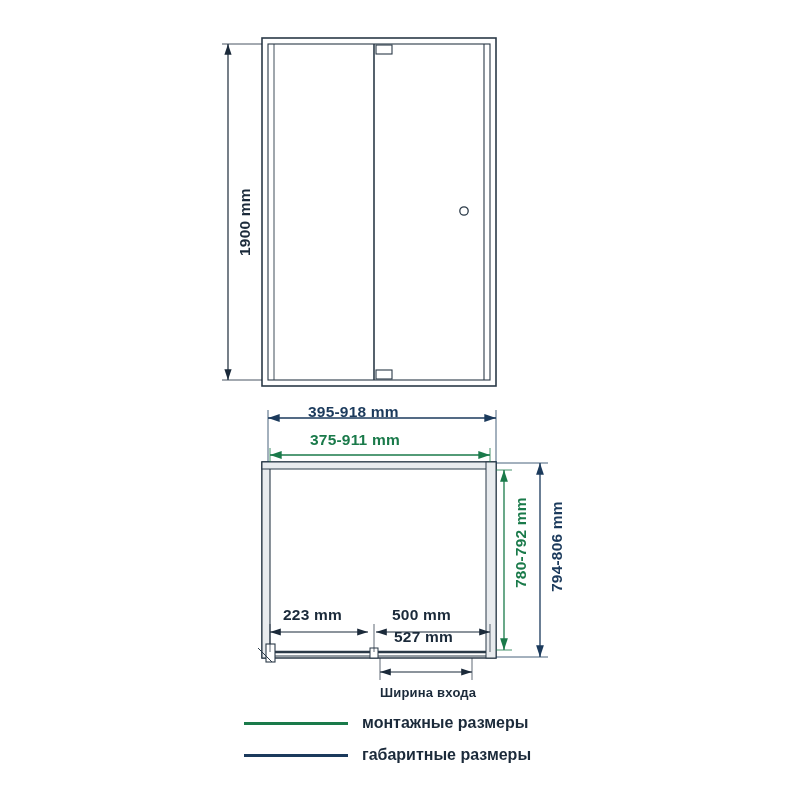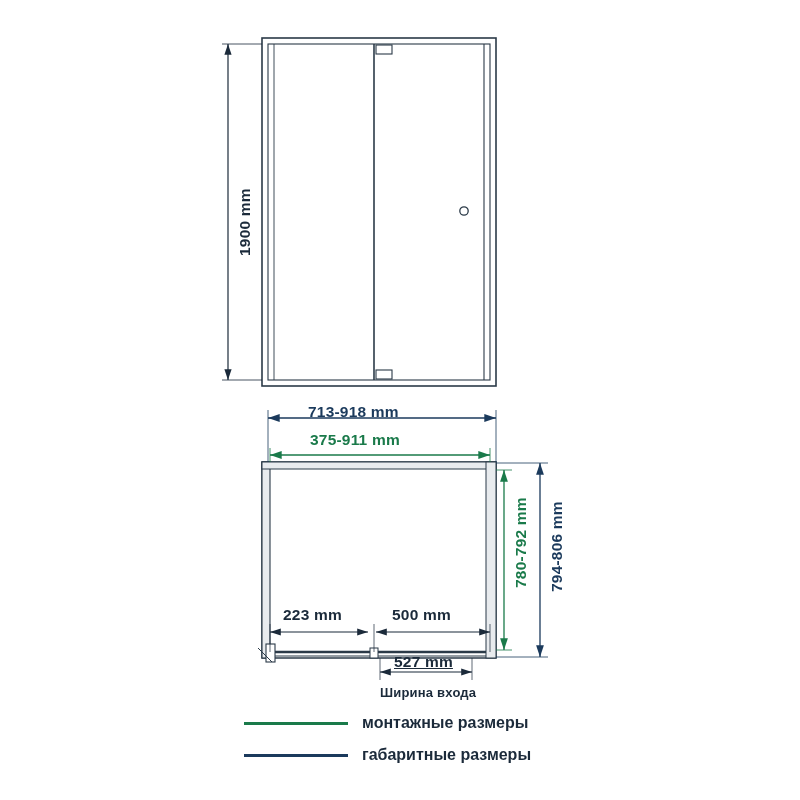--- a/index.html
+++ b/index.html
@@ -176,33 +176,33 @@
 
     <g stroke="#1b2a3a" stroke-width="1.2">
       <line x1="380" y1="672" x2="472" y2="672" marker-start="url(#arrDs)" marker-end="url(#arrD)"></line>
       <line x1="380" y1="658" x2="380" y2="680" stroke-width="0.7"></line>
       <line x1="472" y1="658" x2="472" y2="680" stroke-width="0.7"></line>
     </g>
   </svg>
 
   <div class="lbl dark s15 vert" style="left:236px; top:256px;">1900 mm</div>
 
-  <div class="lbl navy s15" style="left:308px; top:403px;">713-918 mm</div>
+  <div class="lbl navy s15" style="left:308px; top:403px;">395-918 mm</div>
 
   <div class="lbl green s15" style="left:310px; top:431px;">375-911 mm</div>
 
   <div class="lbl green s15 vert" style="left:512px; top:588px;">780-792 mm</div>
 
   <div class="lbl navy s15 vert" style="left:548px; top:592px;">794-806 mm</div>
 
   <div class="lbl dark s15" style="left:283px; top:606px;text-align:center;">223 mm</div>
 
   <div class="lbl dark s15" style="left:392px; top:606px;">500 mm</div>
 
-  <div class="lbl dark s15" style="left:394px; top:653px;text-decoration:underline;">527 mm</div>
+  <div class="lbl dark s15" style="left:394px; top:628px;">527 mm</div>
 
   <div class="lbl dark s13" style="left:380px; top:685px;">Ширина входа</div>
 
   <div class="legend-row" style="left:244px; top:714px;">
     <span class="legend-line legend-green"></span>
     <span class="legend-text">монтажные размеры</span>
   </div>
 
   <div class="legend-row" style="left:244px; top:746px;">
     <span class="legend-line legend-navy"></span>

